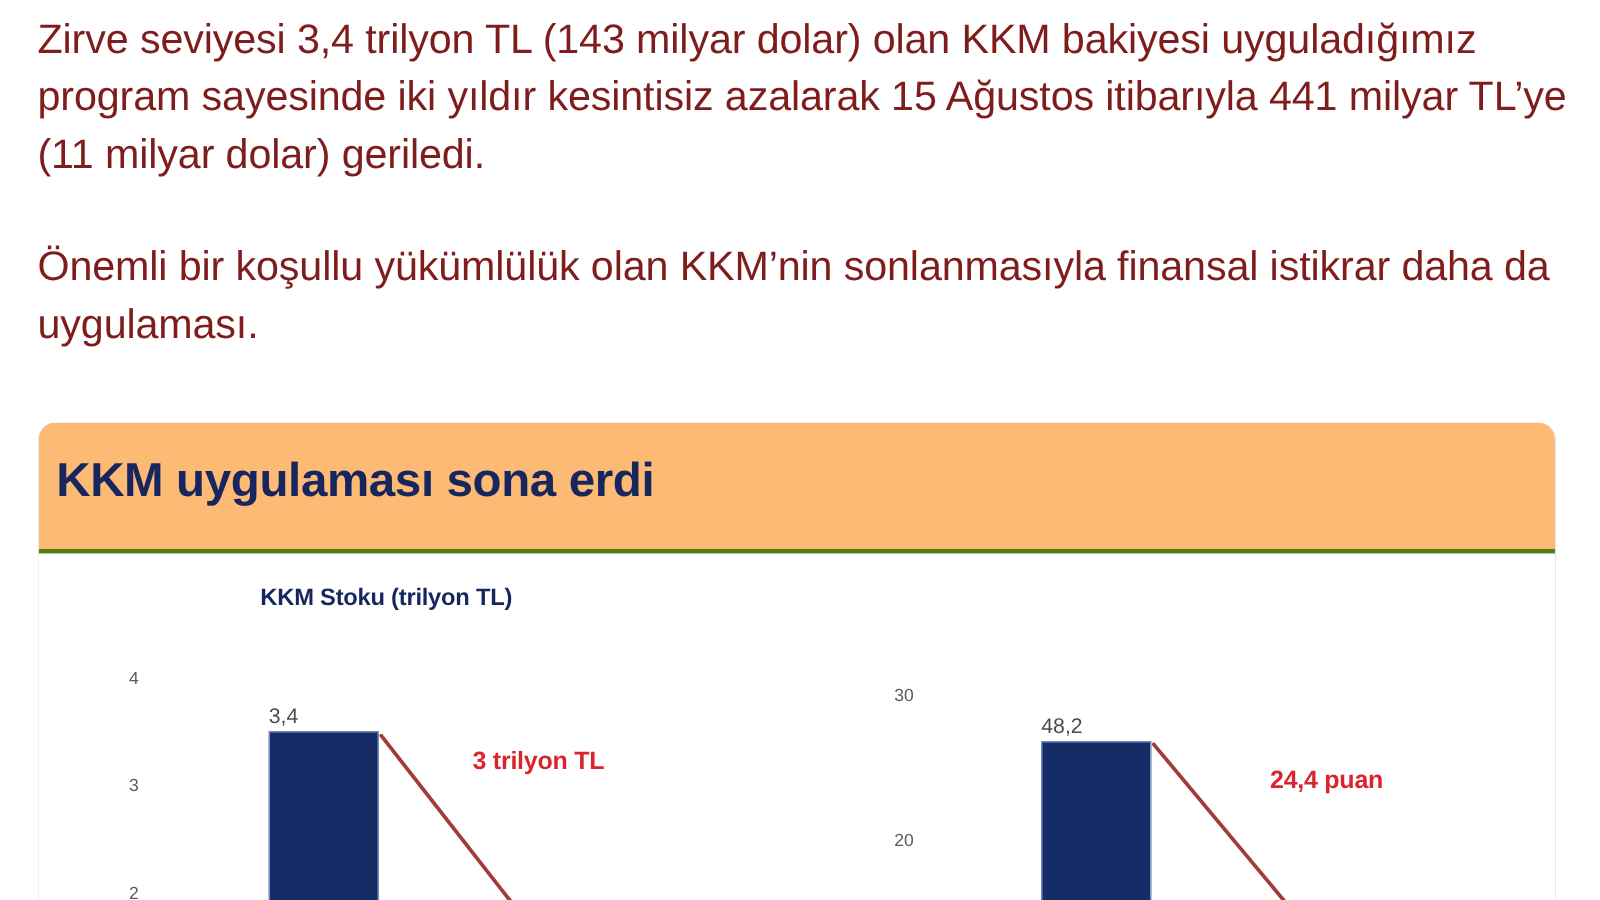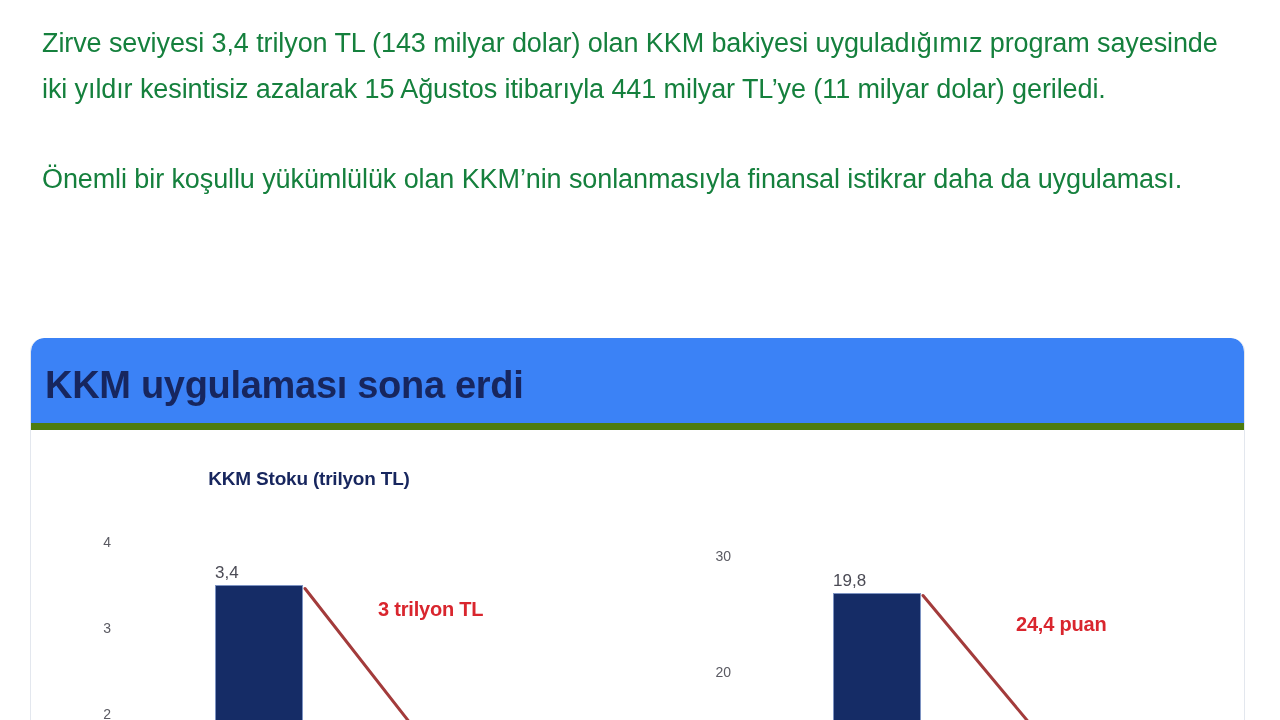--- a/index.html
+++ b/index.html
@@ -23,26 +23,26 @@
 
   
   .article {
     position: absolute;
     left: 30px;
     top: 8px;
     width: 1230px;
   }
 
   .para {
-    color: #15803d;
-    font-size: 27px;
+    color: #7f1d1d;
+    font-size: 33px;
     line-height: 46px;
     letter-spacing: -0.1px;
     font-weight: 400;
-    margin: 12px;
+    margin: 0;
   }
 
   .para.p1 { margin-bottom: 44px; }
 
   
   .card {
     position: absolute;
     left: 30px;
     top: 338px;
     width: 1215px;
@@ -53,24 +53,24 @@
     border-radius: 14px 14px 0 0;
     box-sizing: border-box;
     overflow: hidden;
   }
 
   .card-header {
     position: absolute;
     left: 0;
     top: 0;
     width: 100%;
-    height: 92px;
-    background: #3b82f6;
+    height: 105px;
+    background: #fdba74;
     border-radius: 13px 13px 0 0;
-    border-bottom: 7px solid #4d7c0f;
+    border-bottom: 4px solid #4d7c0f;
     box-sizing: border-box;
   }
 
   .card-title {
     position: absolute;
     left: 14px;
     top: 26px;
     font-size: 38px;
     font-weight: 700;
     color: #17265e;
@@ -203,21 +203,21 @@
       </div>
 
       <div class="panel panel-right">
 
 
         <div class="plot">
 
           <div class="ytick" style="left:46px; top:105px;">30</div>
           <div class="ytick" style="left:46px; top:221px;">20</div>
 
-          <div class="bar-label" style="left:182px; top:128px; width:88px;">19,8</div>
+          <div class="bar-label" style="left:182px; top:128px; width:88px;">48,2</div>
 
           <div class="bar" style="left:182px; top:150px; width:88px; height:150px;"></div>
 
           <svg class="anno-line" viewBox="0 0 595 295" preserveAspectRatio="none">
             <line x1="272" y1="153" x2="390" y2="295" stroke="#a33b3b" stroke-width="3" stroke-linecap="round"></line>
           </svg>
 
           <div class="anno-text" style="left:365px; top:170px;">24,4 puan</div>
         </div>
       </div>

